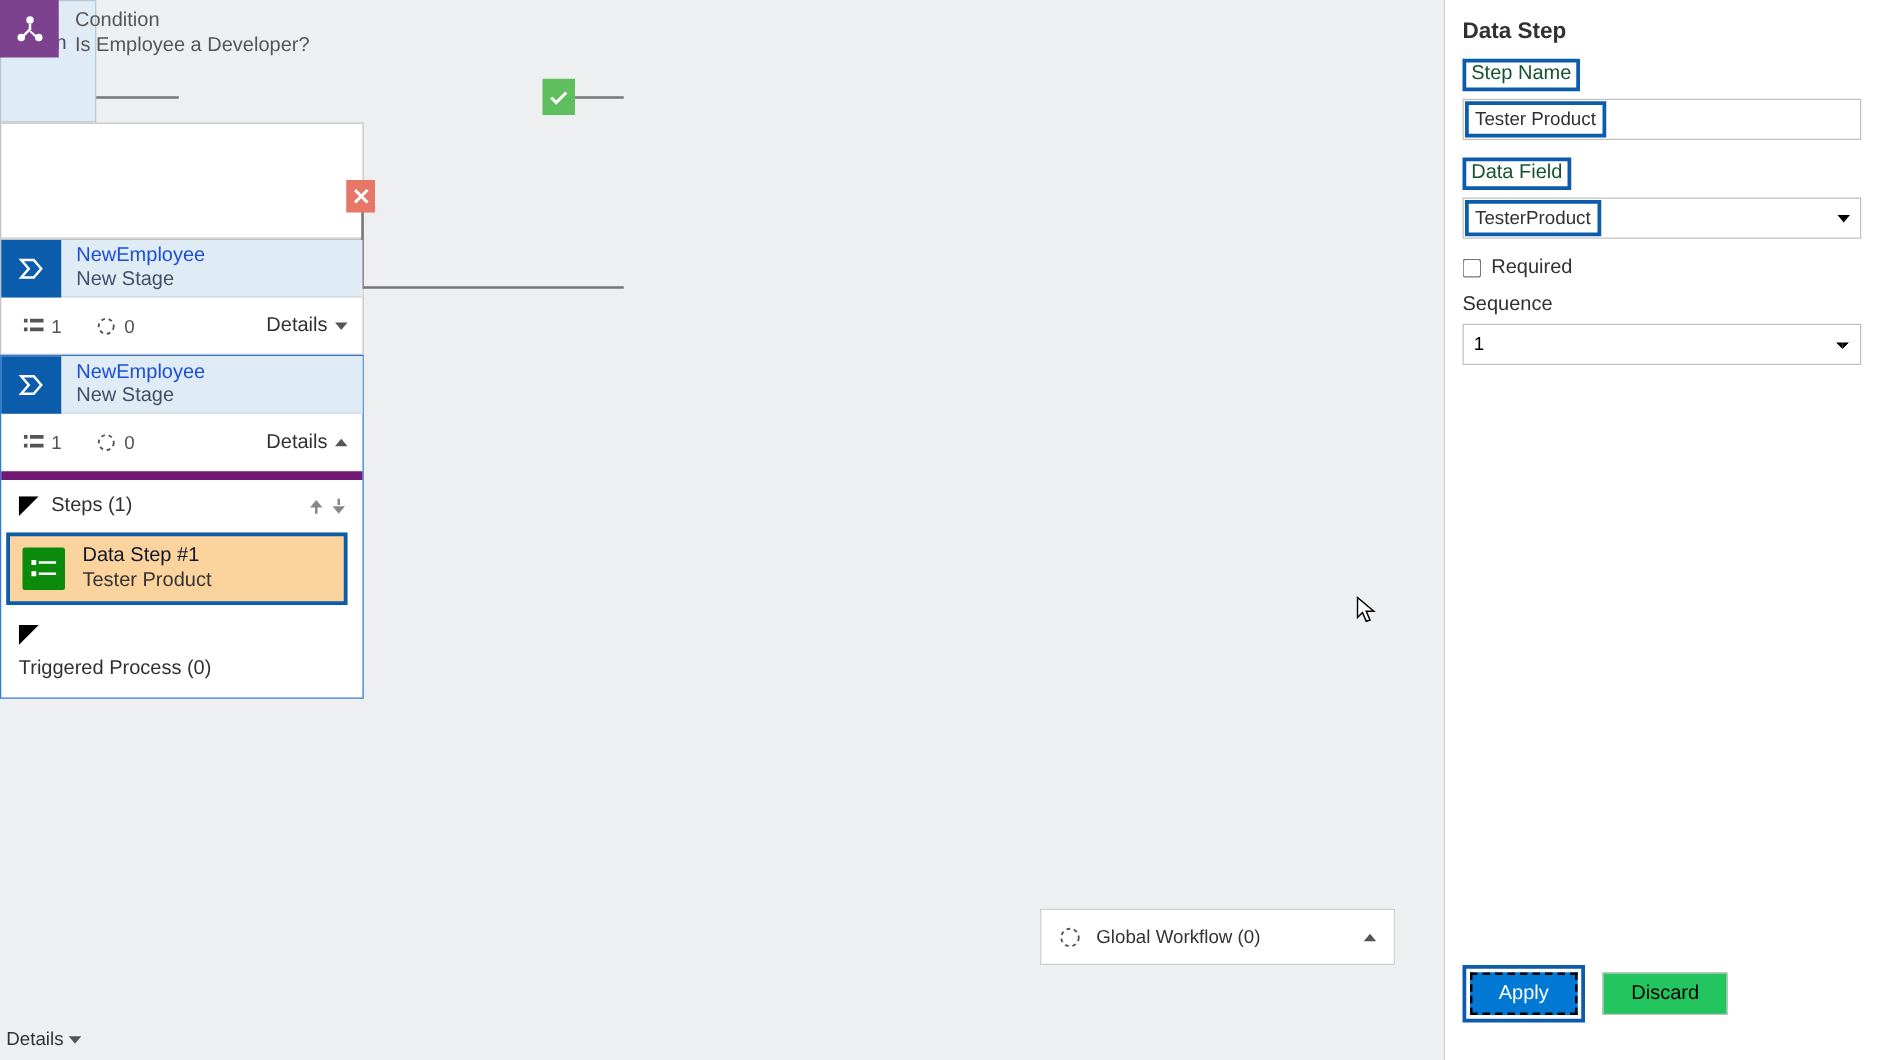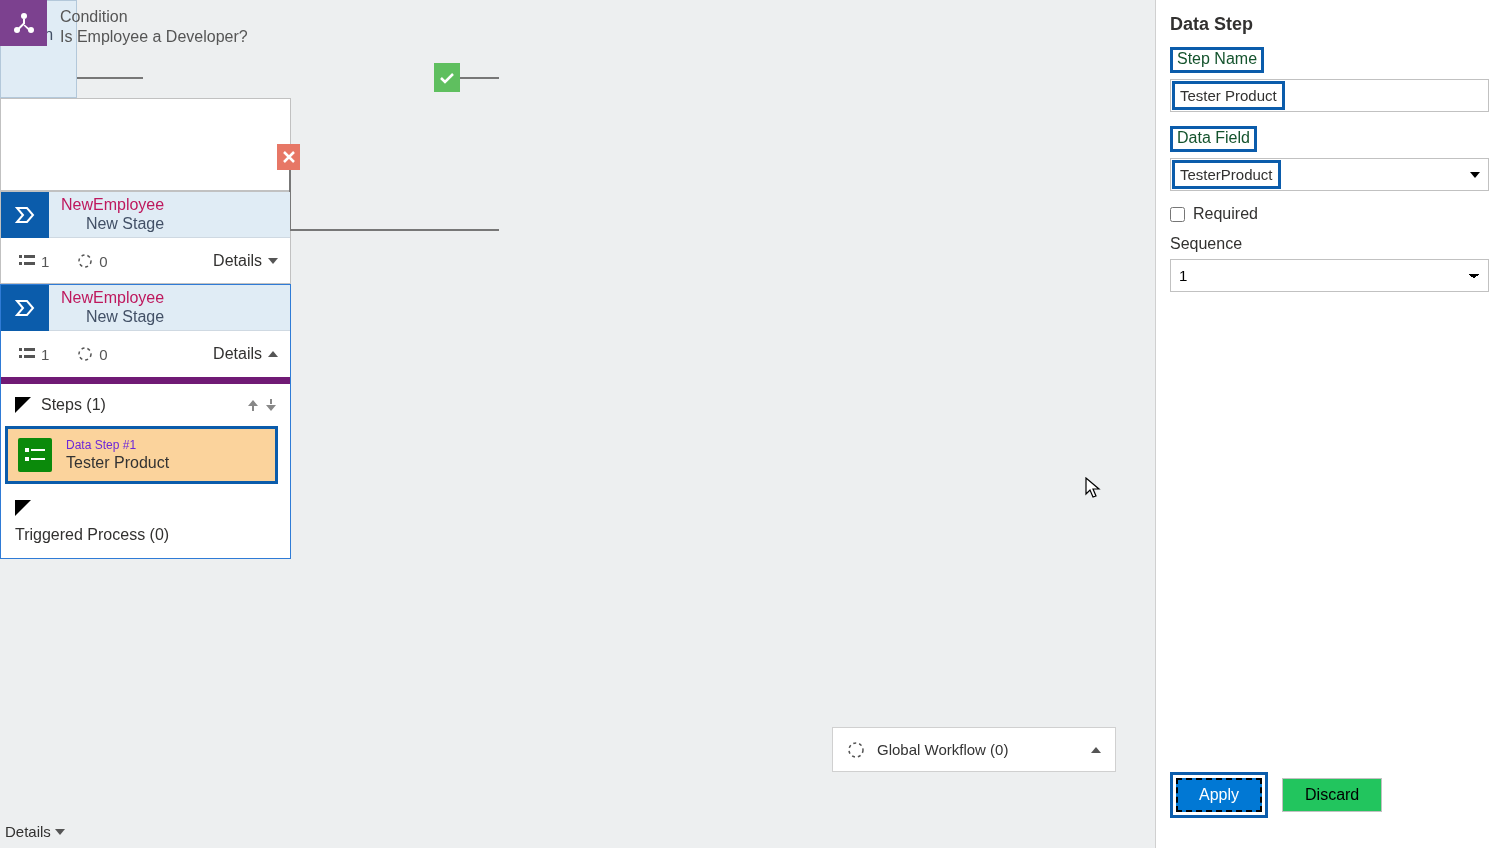--- a/index.html
+++ b/index.html
@@ -50,43 +50,43 @@
     .stage-head {
       position: relative; height: 46px;
       background: #e0ecf5; border-bottom: 1px solid #cfd9e2;
       display: flex; align-items: center;
     }
     .stage-icon {
       width: 48px; height: 46px; background: #0b5cab;
       display: flex; align-items: center; justify-content: center;
     }
     .stage-txt { margin-left: 12px; }
-    .stage-txt .t1 { font-size: 16px; color: #be185d; }
-    .stage-txt .t2 { font-size: 16px; color: #425066; margin-top: 1px; text-align: right; }
+    .stage-txt .t1 { font-size: 16px; color: #1d4ed8; }
+    .stage-txt .t2 { font-size: 16px; color: #425066; margin-top: 1px; }
     .stage-body {
       height: 46px; display: flex; align-items: center;
       justify-content: space-between; padding: 0 12px 0 18px;
     }
     .stage-body .counts { display: flex; align-items: center; gap: 28px; color: #555; font-size: 15px; }
     .stage-body .counts .ci { display: flex; align-items: center; gap: 6px; }
     .details-link { font-size: 16px; color: #323130; display: flex; align-items: center; gap: 6px; cursor: pointer; }
     .stage-steps { padding: 12px 12px 14px 12px; border-top: 7px solid #701a75; }
     .steps-head { display: flex; align-items: center; justify-content: space-between; margin-bottom: 12px; padding-left: 2px; }
     .steps-head-left { display: flex; align-items: center; gap: 10px; font-size: 16px; }
     .arrows { display: flex; gap: 4px; color: #888; }
     .data-step-row {
       border: 3px solid #0b5cab; background: #fbd39c;
       height: 58px; display: flex; align-items: center; gap: 14px; padding: 0 10px;
       margin-left: -8px; margin-right: 0;
     }
     .ds-icon {
       width: 34px; height: 34px; background: #0b8a0b; border-radius: 2px;
       display: flex; align-items: center; justify-content: center;
     }
-    .ds-txt .t1 { font-size: 12px; color: #6d28d9; }
+    .ds-txt .t1 { font-size: 16px; color: #0f172a; }
     .ds-txt .t2 { font-size: 16px; color: #333; margin-top: 2px; }
     .triggered-row { display: flex; align-items: flex-start; gap: 10px; font-size: 16px; margin-top: 16px; padding-left: 2px; flex-direction: column; }
     .connector { position: absolute; background: #777; }
     .c1 { left: 77px; top: 77px; width: 66px; height: 2px; }
     .c2 { left: 460px; top: 77px; width: 39px; height: 2px; }
     .c3 { left: 289px; top: 144px; width: 2px; height: 85px; }
     .c4 { left: 289px; top: 229px; width: 210px; height: 2px; }
     .gw-bar {
       position: absolute; left: 832px; top: 727px; width: 284px; height: 45px;
       background: #fff; border: 1px solid #d0d0d0;

